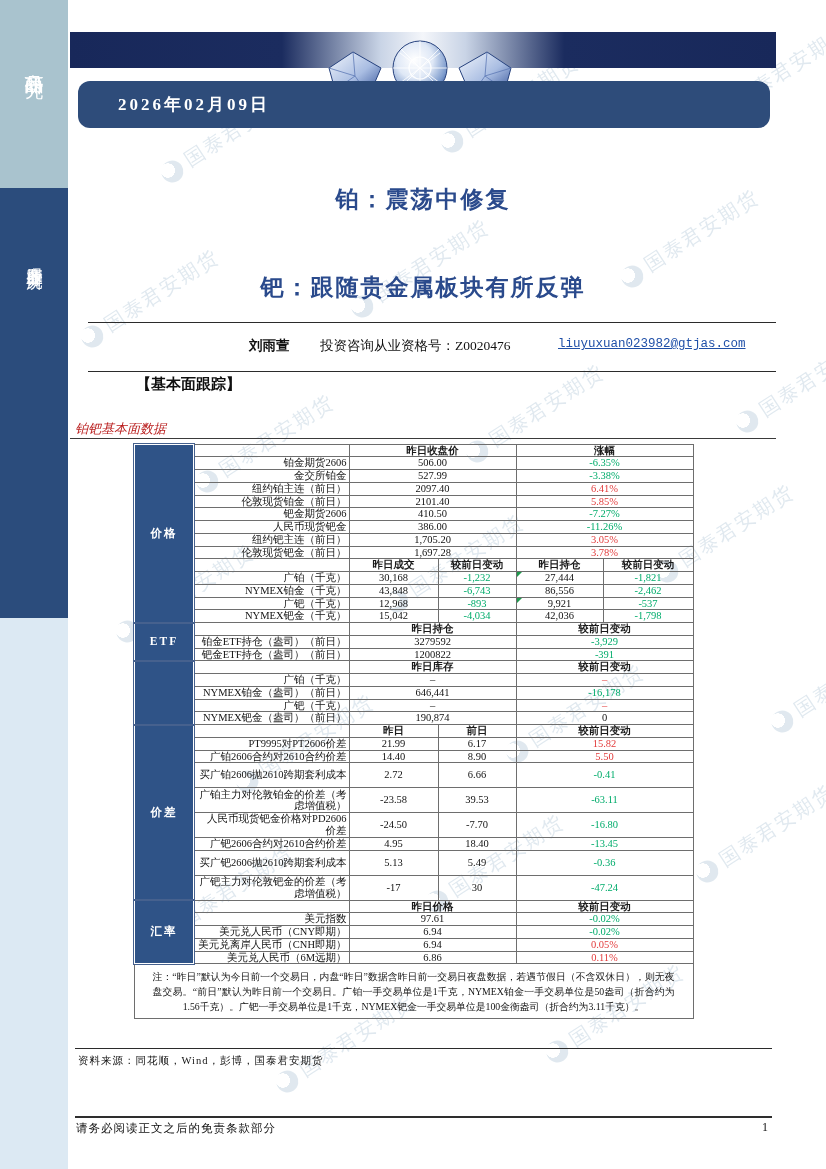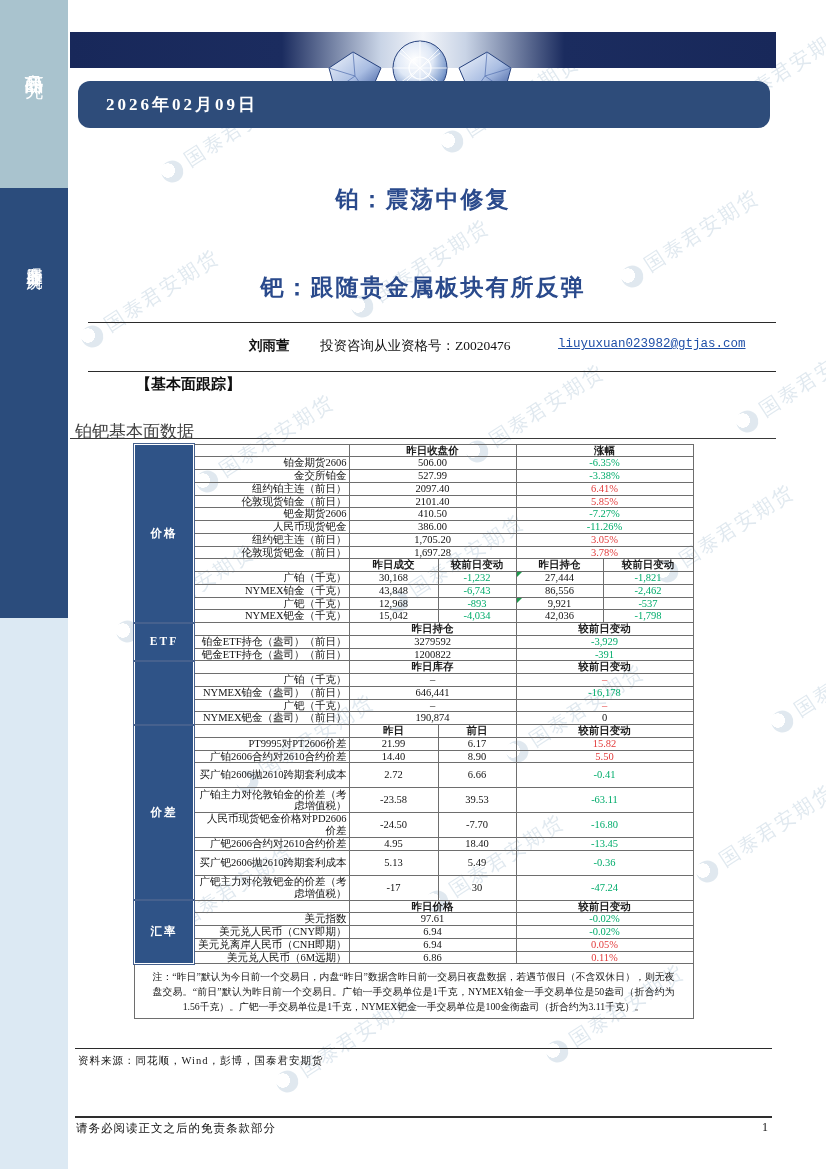--- a/index.html
+++ b/index.html
@@ -31,34 +31,34 @@
       writing-mode:vertical-rl;text-orientation:upright;}
   .sb-top .sb-label{padding-top:58px;font-size:19px;line-height:68px;letter-spacing:2px;}
   .sb-mid .sb-label{padding-top:66px;font-size:16.5px;line-height:68px;letter-spacing:1px;}
   
   #content{position:absolute;left:70px;top:0;width:706px;height:1169px;z-index:1;}
   #banner{position:absolute;left:0;top:32px;width:706px;height:36px;
       background:linear-gradient(to right,#18285A 0%,#1B2C5F 30%,#C9D4E6 44%,#F4F6FA 50%,#C9D4E6 56%,#1B2C5F 70%,#18285A 100%);}
   #diamonds{position:absolute;left:255px;top:6px;width:190px;height:62px;}
   #date-badge{position:absolute;left:8px;top:81px;width:692px;height:47px;
       background:var(--badge);border-radius:12px;display:flex;align-items:center;}
-  #date-badge span{color:#fff;font-weight:bold;font-size:17px;letter-spacing:3px;padding-left:28px;}
+  #date-badge span{color:#fff;font-weight:bold;font-size:17px;letter-spacing:3px;padding-left:40px;}
   .doc-title{position:absolute;left:0;width:706px;text-align:center;
       color:var(--title-blue);font-weight:bold;font-size:23px;letter-spacing:2px;}
   #title-1{top:184px;} #title-2{top:272px;}
   .hrule{position:absolute;height:1px;background:#2b2b2b;}
   #rule-1{top:322px;left:18px;width:688px;}
   #rule-2{top:371px;left:18px;width:688px;}
   #author-row{position:absolute;top:337px;left:0;width:706px;font-size:13.5px;}
   #author-name{position:absolute;left:155px;font-weight:bold;margin-left:24px;}
   #author-qual{position:absolute;left:250px;}
   #author-email{position:absolute;left:488px;color:var(--link-blue);
       text-decoration:underline;font-family:"Liberation Mono", monospace;font-size:12.5px;}
   #tracking-label{position:absolute;top:375px;left:66px;font-weight:bold;font-size:15px;color:#101010;}
-  #table-title{position:absolute;top:420px;left:5px;font-size:17px;color:#404040;}
+  #table-title{position:absolute;top:420px;left:5px;font-size:13px;color:#b91c1c;font-style:italic;}
   #table-sep{position:absolute;top:438px;left:0;width:706px;height:1px;background:#3a3a3a;}
   
   #data-table{position:absolute;top:443px;left:63px;width:559px;
       border-collapse:collapse;table-layout:fixed;font-size:10.5px;}
   #data-table col.c-cat{width:60px;} #data-table col.c-name{width:155px;}
   #data-table col.c3{width:89px;} #data-table col.c4{width:78px;}
   #data-table col.c5{width:87px;} #data-table col.c6{width:90px;}
   #data-table td{border:1px solid #6e6e6e;height:12.6px;padding:0 2px;
       text-align:center;vertical-align:middle;line-height:1.12;
       overflow:hidden;white-space:nowrap;}

